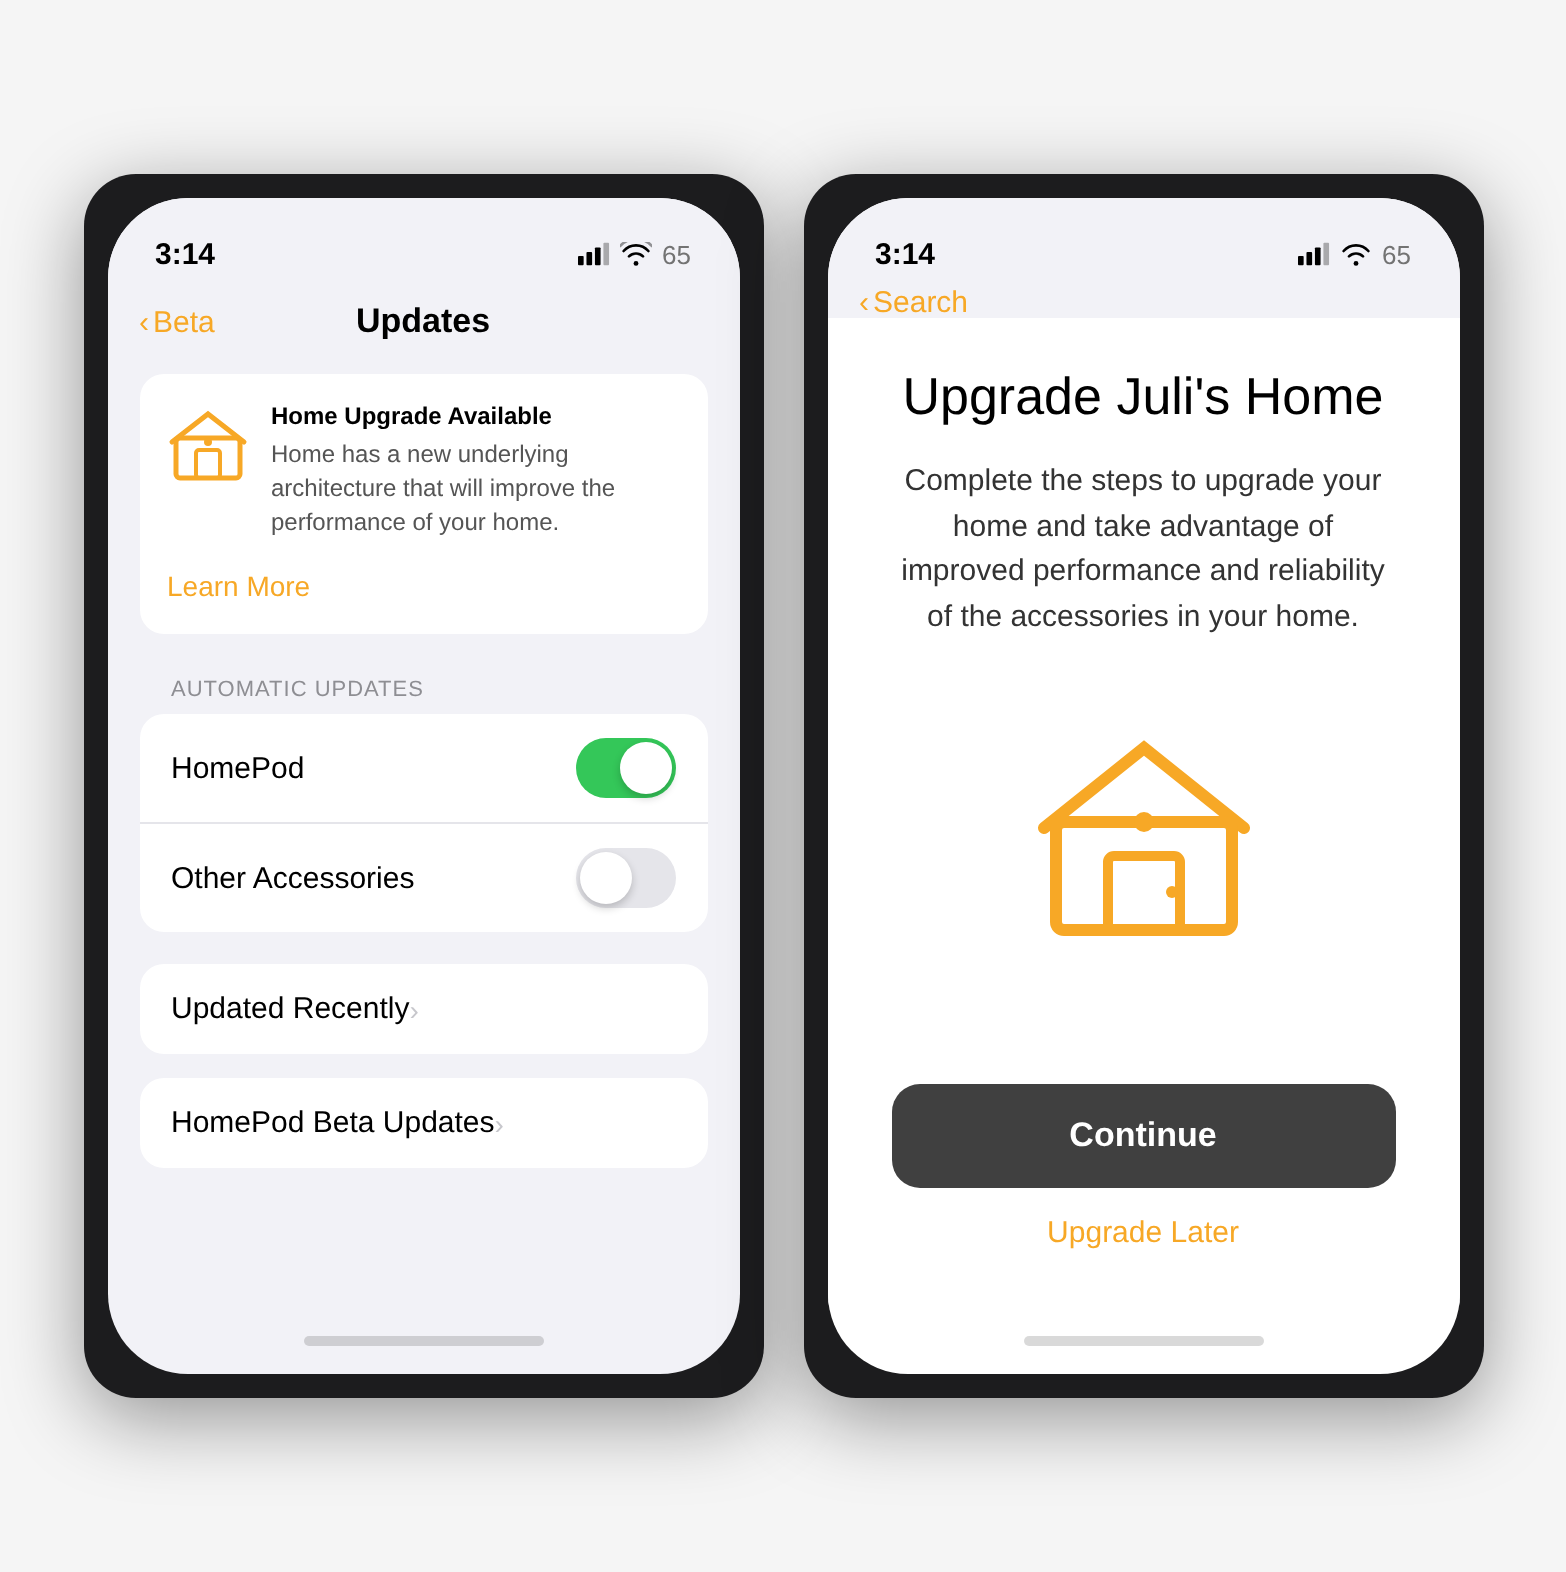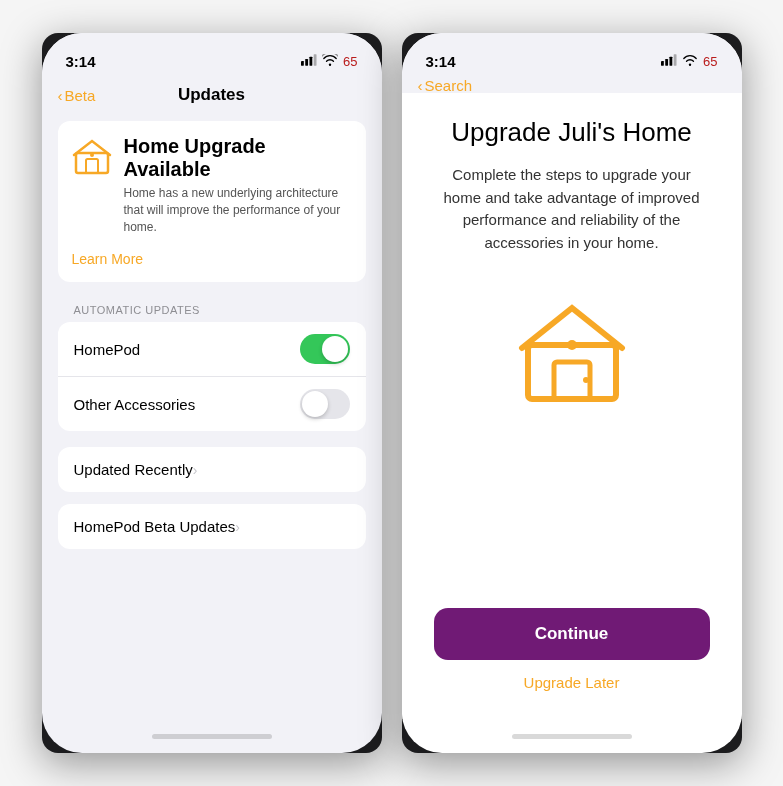--- a/index.html
+++ b/index.html
@@ -11,23 +11,24 @@
       display: flex;
       align-items: center;
       justify-content: center;
       gap: 20px;
       font-family: -apple-system, BlinkMacSystemFont, 'SF Pro Text', 'Helvetica Neue', sans-serif;
     }
 
     
     .phone {
       width: 340px;
-      height: 720px;
+      height: 612px;
       background: #1c1c1e;
-      border-radius: 16px;
+      border-radius: 26px;
+      padding: 12px;
       position: relative;
       box-shadow: 0 10px 40px rgba(0,0,0,0.4);
     }
 
     .phone-inner {
       width: 100%;
       height: 100%;
       background: #f2f2f7;
       border-radius: 40px;
       overflow: hidden;
@@ -47,23 +48,24 @@
     }
 
     .status-time {
       font-size: 15px;
       font-weight: 600;
       color: #000;
     }
 
     .status-icons {
       display: flex;
+      align-items: center;
       gap: 5px;
       font-size: 12px;
-      color: #b91c1c;
+      color: #737373;
     }
 
     .status-icons svg {
       width: 16px;
       height: 12px;
     }
 
     
     .nav-bar {
       display: flex;
@@ -114,21 +116,21 @@
     }
 
     .home-icon-small {
       width: 40px;
       height: 40px;
       flex-shrink: 0;
       color: #f7a826;
     }
 
     .upgrade-card-text h3 {
-      font-size: 20px;
+      font-size: 12px;
       font-weight: 600;
       color: #000;
       margin-bottom: 4px;
     }
 
     .upgrade-card-text p {
       font-size: 12px;
       color: #555;
       line-height: 1.4;
     }
@@ -286,21 +288,21 @@
     }
 
     .upgrade-actions {
       width: 100%;
       padding: 0 0 8px 0;
     }
 
     .continue-btn {
       width: 100%;
       padding: 16px;
-      background: #701a75;
+      background: #404040;
       border-radius: 14px;
       border: none;
       font-size: 17px;
       font-weight: 600;
       color: #fff;
       margin-bottom: 14px;
       cursor: pointer;
     }
 
     .upgrade-later {

